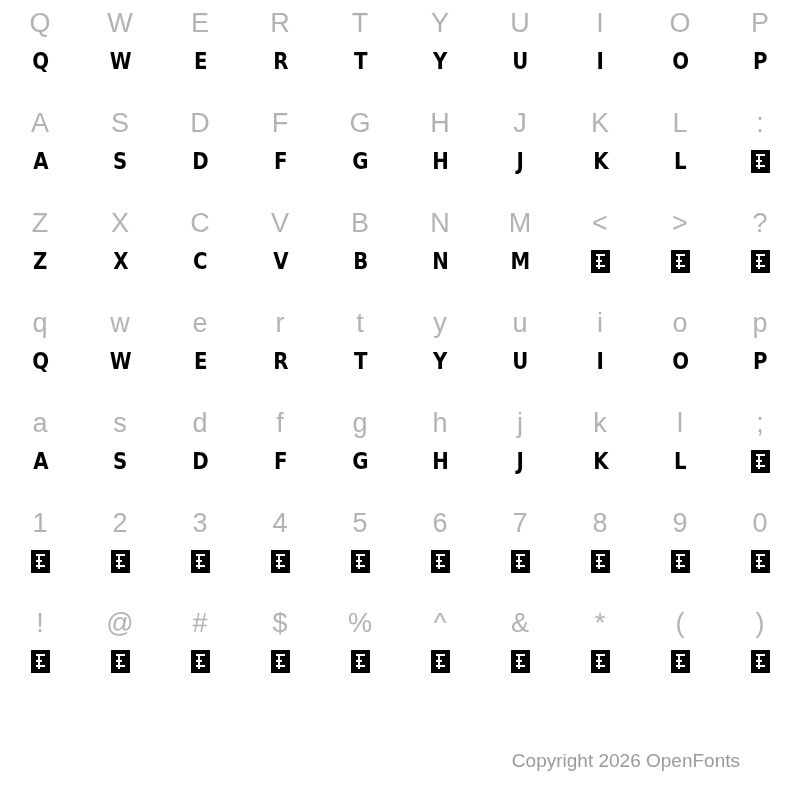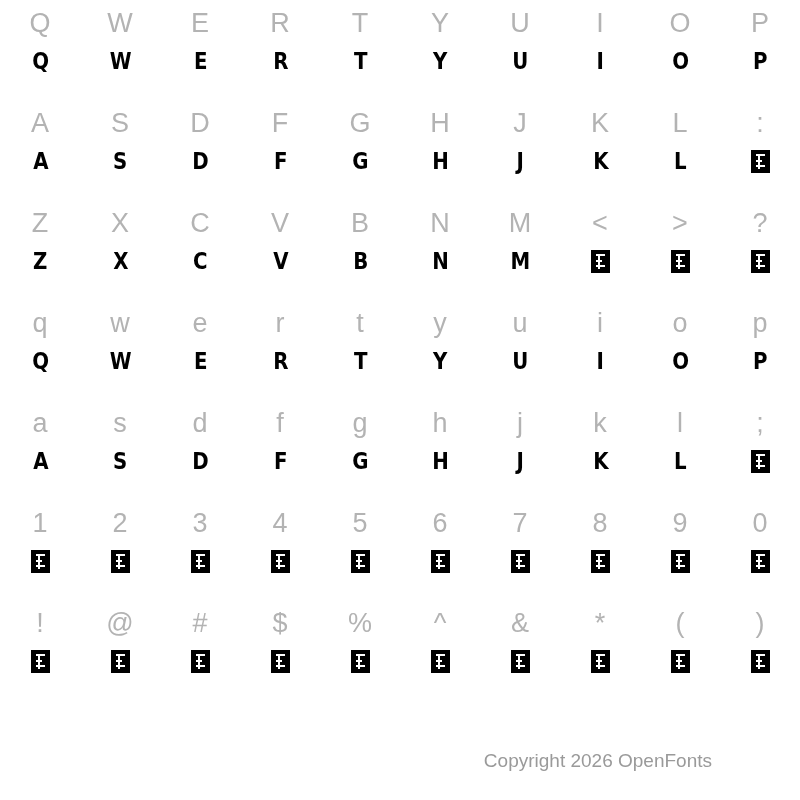--- a/index.html
+++ b/index.html
@@ -108,21 +108,21 @@
     height: 2px;
     background: #ffffff;
     display: block;
   }
   #footer {
     position: absolute;
     left: 0;
     bottom: 28px;
     width: 800px;
     text-align: right;
-    padding-right: 88px;
+    padding-right: 60px;
     box-sizing: border-box;
   }
   #footer .copy {
     font-family: "Liberation Sans", sans-serif;
     font-size: 19px;
     color: #9a9a9a;
   }
 </style>
 </head>
 <body>

